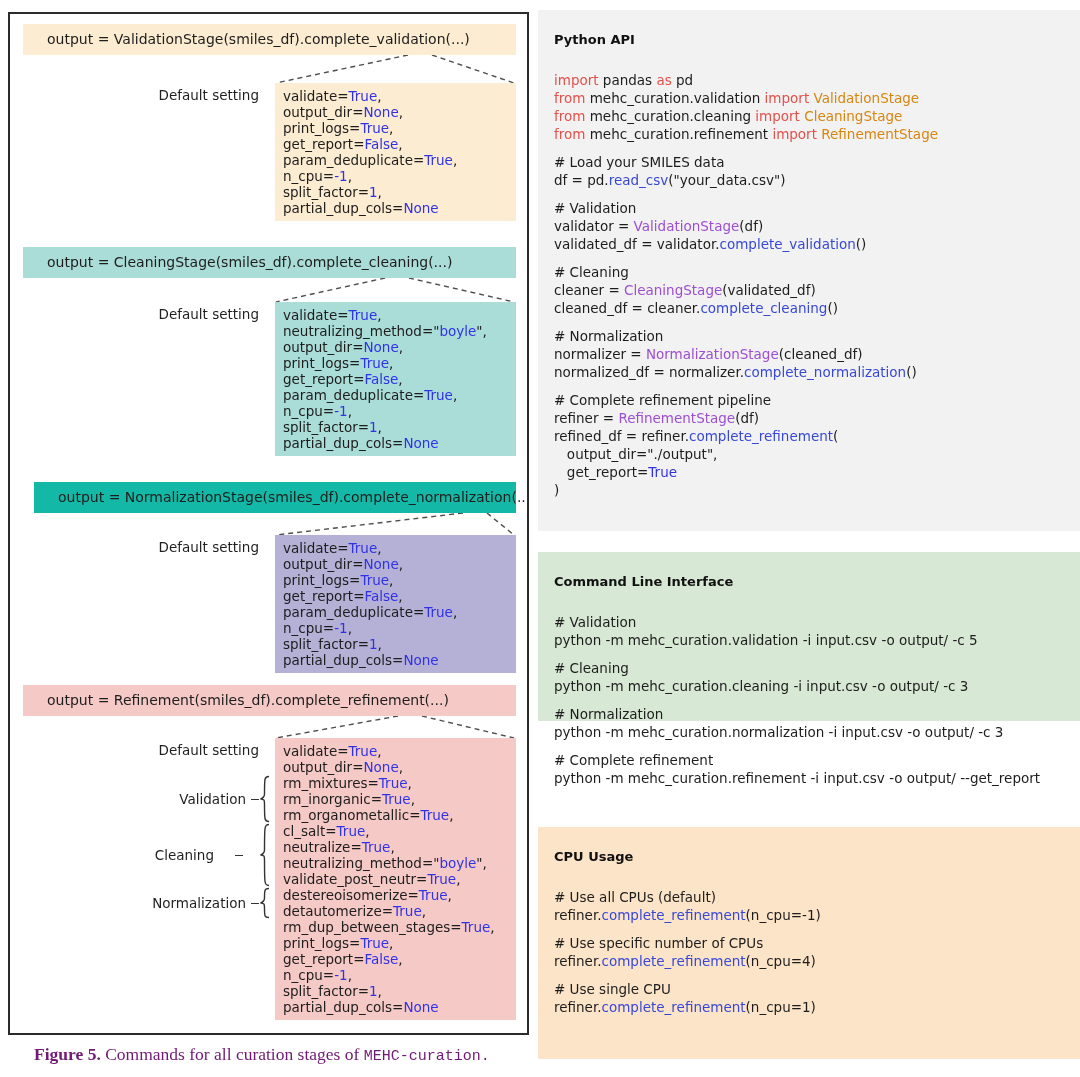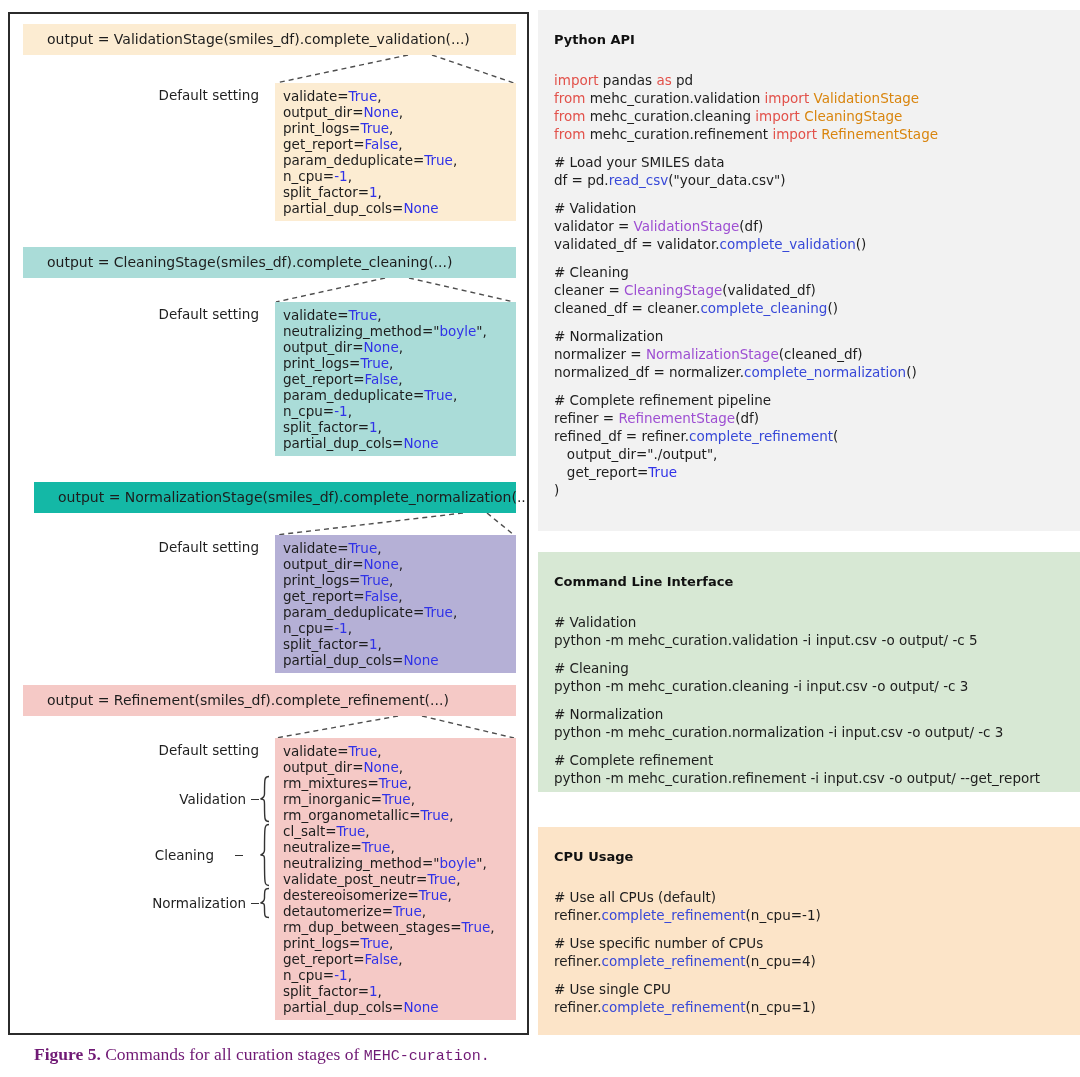--- a/index.html
+++ b/index.html
@@ -193,37 +193,37 @@
         <div class="cline"><span class="tk-t">normalized_df = normalizer.</span><span class="tk-m">complete_normalization</span><span class="tk-t">()</span></div>
         <div class="cline blank"></div>
         <div class="cline"><span class="tk-t"># Complete refinement pipeline</span></div>
         <div class="cline"><span class="tk-t">refiner = </span><span class="tk-p">RefinementStage</span><span class="tk-t">(df)</span></div>
         <div class="cline"><span class="tk-t">refined_df = refiner.</span><span class="tk-m">complete_refinement</span><span class="tk-t">(</span></div>
         <div class="cline"><span class="tk-t">   output_dir="./output",</span></div>
         <div class="cline"><span class="tk-t">   get_report=</span><span class="tk-v">True</span></div>
         <div class="cline"><span class="tk-t">)</span></div>
       </div>
     </div>
-    <div class="panel" style="top: 552px; height: 240px; background: rgb(215, 232, 212);">
+    <div class="panel" style="top: 552px; height: 169px; background: rgb(215, 232, 212);">
       <div class="panel-title">Command Line Interface</div>
       <div class="code">
         <div class="cline"><span class="tk-t"># Validation</span></div>
         <div class="cline"><span class="tk-t">python -m mehc_curation.validation -i input.csv -o output/ -c 5</span></div>
         <div class="cline blank"></div>
         <div class="cline"><span class="tk-t"># Cleaning</span></div>
         <div class="cline"><span class="tk-t">python -m mehc_curation.cleaning -i input.csv -o output/ -c 3</span></div>
         <div class="cline blank"></div>
         <div class="cline"><span class="tk-t"># Normalization</span></div>
         <div class="cline"><span class="tk-t">python -m mehc_curation.normalization -i input.csv -o output/ -c 3</span></div>
         <div class="cline blank"></div>
         <div class="cline"><span class="tk-t"># Complete refinement</span></div>
         <div class="cline"><span class="tk-t">python -m mehc_curation.refinement -i input.csv -o output/ --get_report</span></div>
       </div>
     </div>
-    <div class="panel" style="top: 827px; height: 208px; background: rgb(252, 228, 200);">
+    <div class="panel" style="top: 827px; height: 232px; background: rgb(252, 228, 200);">
       <div class="panel-title">CPU Usage</div>
       <div class="code">
         <div class="cline"><span class="tk-t"># Use all CPUs (default)</span></div>
         <div class="cline"><span class="tk-t">refiner.</span><span class="tk-m">complete_refinement</span><span class="tk-t">(n_cpu=-1)</span></div>
         <div class="cline blank"></div>
         <div class="cline"><span class="tk-t"># Use specific number of CPUs</span></div>
         <div class="cline"><span class="tk-t">refiner.</span><span class="tk-m">complete_refinement</span><span class="tk-t">(n_cpu=4)</span></div>
         <div class="cline blank"></div>
         <div class="cline"><span class="tk-t"># Use single CPU</span></div>
         <div class="cline"><span class="tk-t">refiner.</span><span class="tk-m">complete_refinement</span><span class="tk-t">(n_cpu=1)</span></div>

